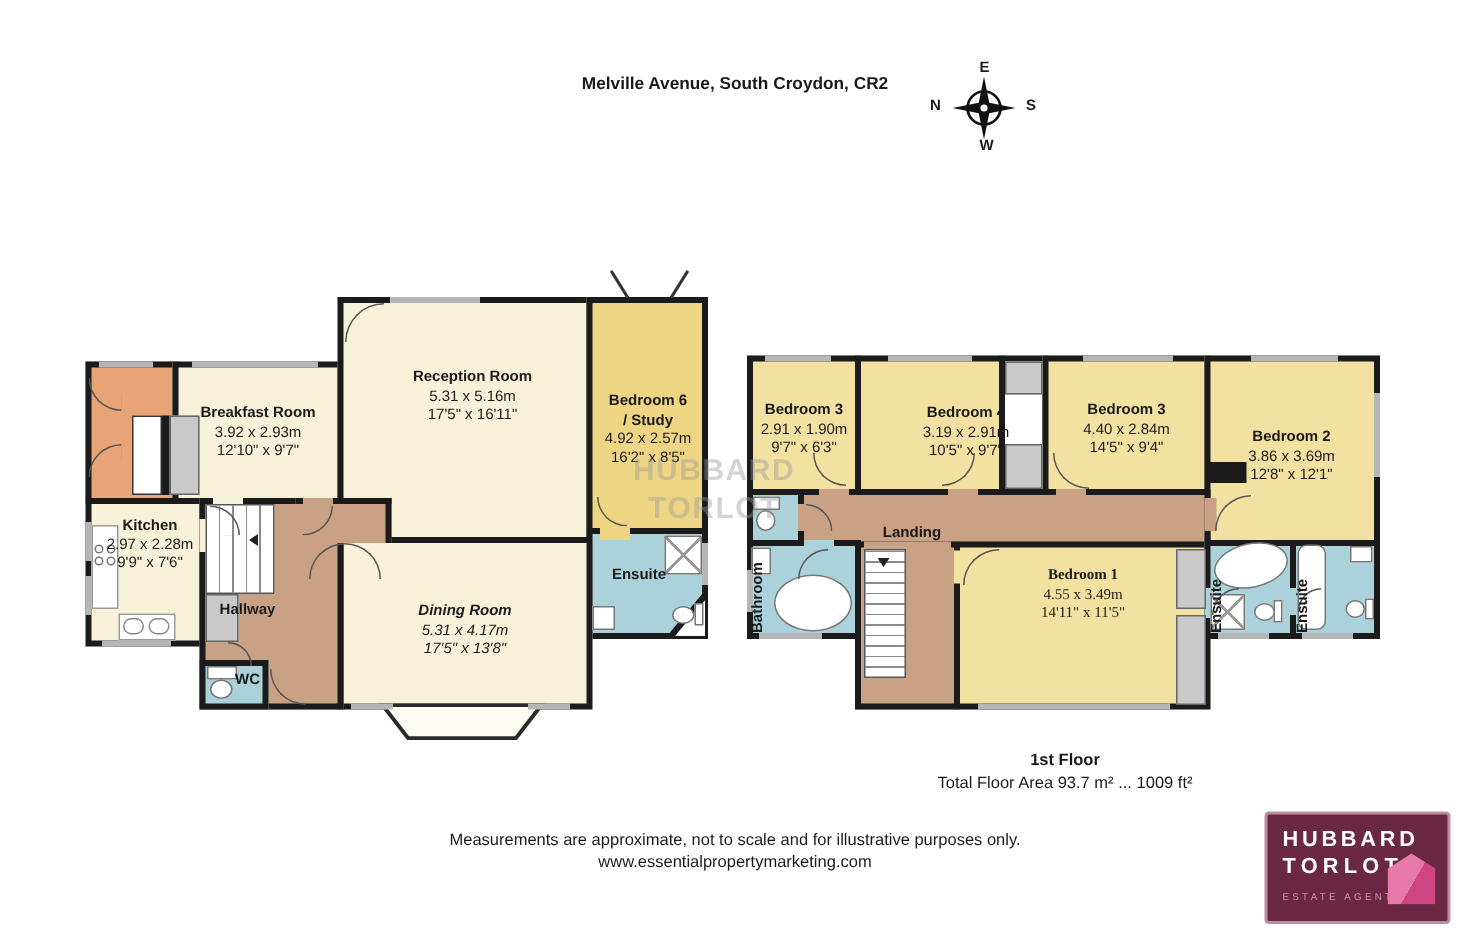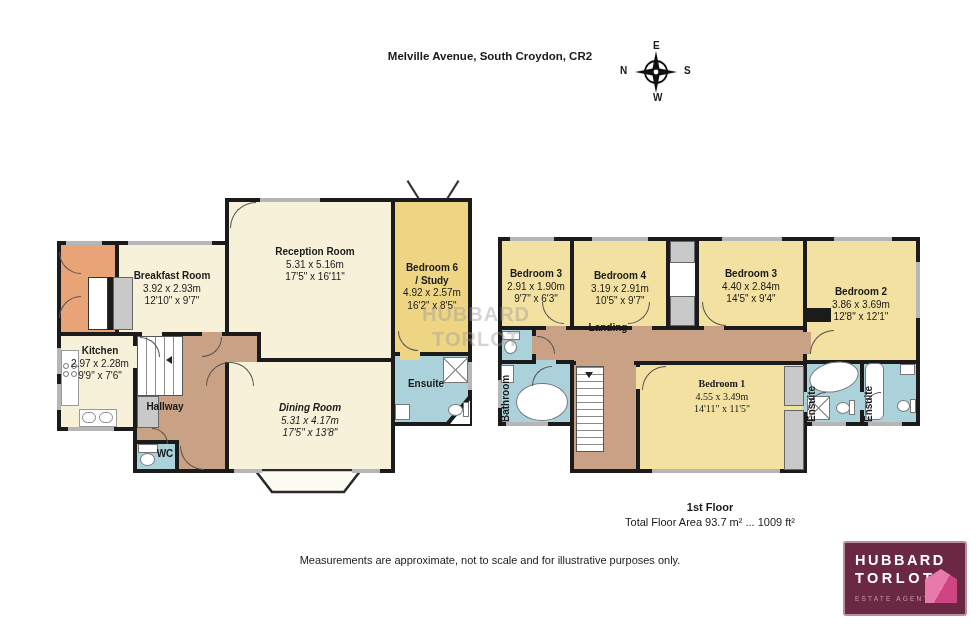--- a/index.html
+++ b/index.html
@@ -271,56 +271,57 @@
   <div class="patch blue" style="left:803px;top:392px;width:8px;height:20px;"></div>
   <div class="door dr-tl" style="left:808px;top:392px;width:18px;height:18px;"></div>
   <div class="patch blue" style="left:860px;top:392px;width:8px;height:18px;"></div>
   <div class="door dr-tl" style="left:865px;top:392px;width:16px;height:16px;"></div>
 
   <div class="rlabel" style="left:500px;top:268px;width:72px;">
     <div class="rname">Bedroom 3</div>
     <div>2.91 x 1.90m</div>
     <div>9'7" x 6'3"</div>
   </div>
-  <div class="rlabel" style="left:574px;top:270px;width:92px;">
+  <div class="rlabel" style="left:574px;top:270px;width:92px;padding-left:24px;">
     <div class="rname">Bedroom 4</div>
     <div>3.19 x 2.91m</div>
     <div>10'5" x 9'7"</div>
   </div>
   <div class="rlabel" style="left:697px;top:268px;width:108px;">
     <div class="rname">Bedroom 3</div>
     <div>4.40 x 2.84m</div>
     <div>14'5" x 9'4"</div>
   </div>
   <div class="rlabel" style="left:805px;top:286px;width:112px;">
     <div class="rname">Bedroom 2</div>
     <div>3.86 x 3.69m</div>
     <div>12'8" x 12'1"</div>
   </div>
   <div class="rlabel" style="left:648px;top:378px;width:148px;font-family:Liberation Serif, serif;">
     <div class="rname">Bedroom 1</div>
     <div>4.55 x 3.49m</div>
     <div>14'11" x 11'5"</div>
   </div>
-  <div class="rlabel rname" style="left:558px;top:322px;width:100px;">Landing</div>
+  <div class="rlabel rname" style="left:558px;top:350px;width:100px;">Landing</div>
   <div class="vlabel" style="left:500px;top:368px;height:54px;">Bathroom</div>
   <div class="vlabel" style="left:806px;top:368px;height:54px;">Ensuite</div>
   <div class="vlabel" style="left:863px;top:368px;height:54px;">Ensuite</div>
 
   <div class="wmark">
     <div>HUBBARD</div>
     <div>TORLOT</div>
   </div>
 
   <div class="floor-cap" style="left:540px;top:485px;width:340px;margin-top:15px;">
     <div class="fc1">1st Floor</div>
     <div>Total Floor Area 93.7 m² ... 1009 ft²</div>
   </div>
 
   <div class="abs foot1">Measurements are approximate, not to scale and for illustrative purposes only.</div>
+  <div class="abs foot2">www.essentialpropertymarketing.com</div>
 
   <div class="logo">
     <div class="logo-l1">HUBBARD</div>
     <div class="logo-l2">TORLOT</div>
     <div class="logo-tag">ESTATE AGENTS</div>
     <div class="logo-house"></div>
   </div>
 
 </div>
 

